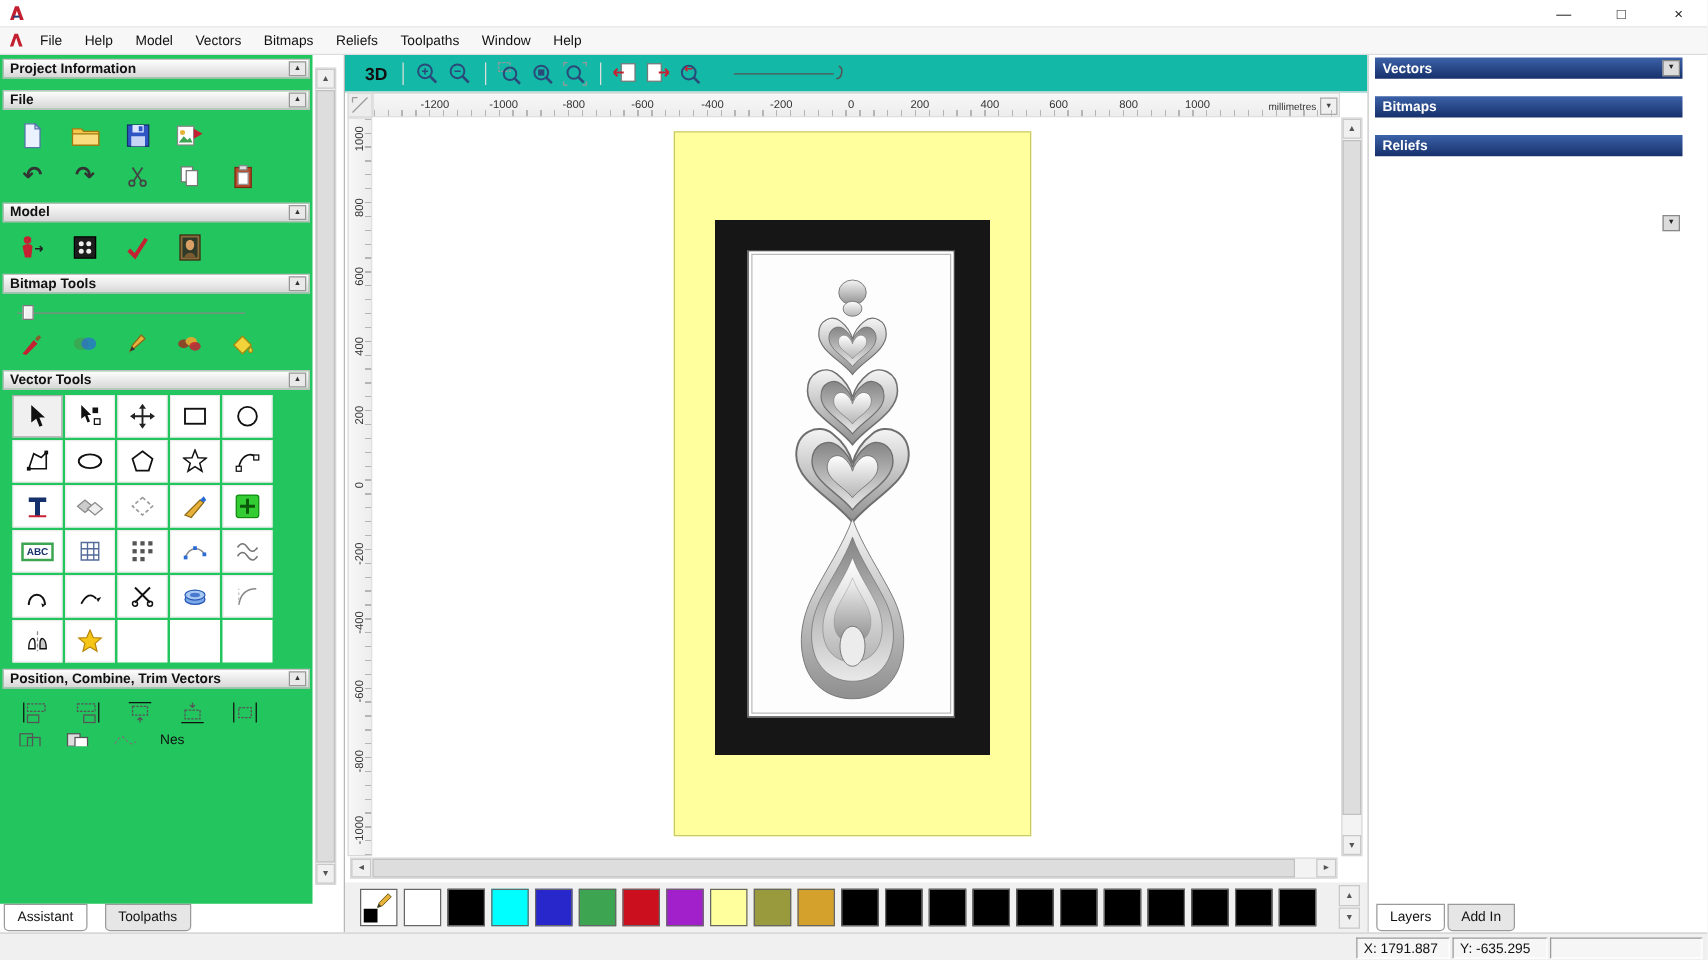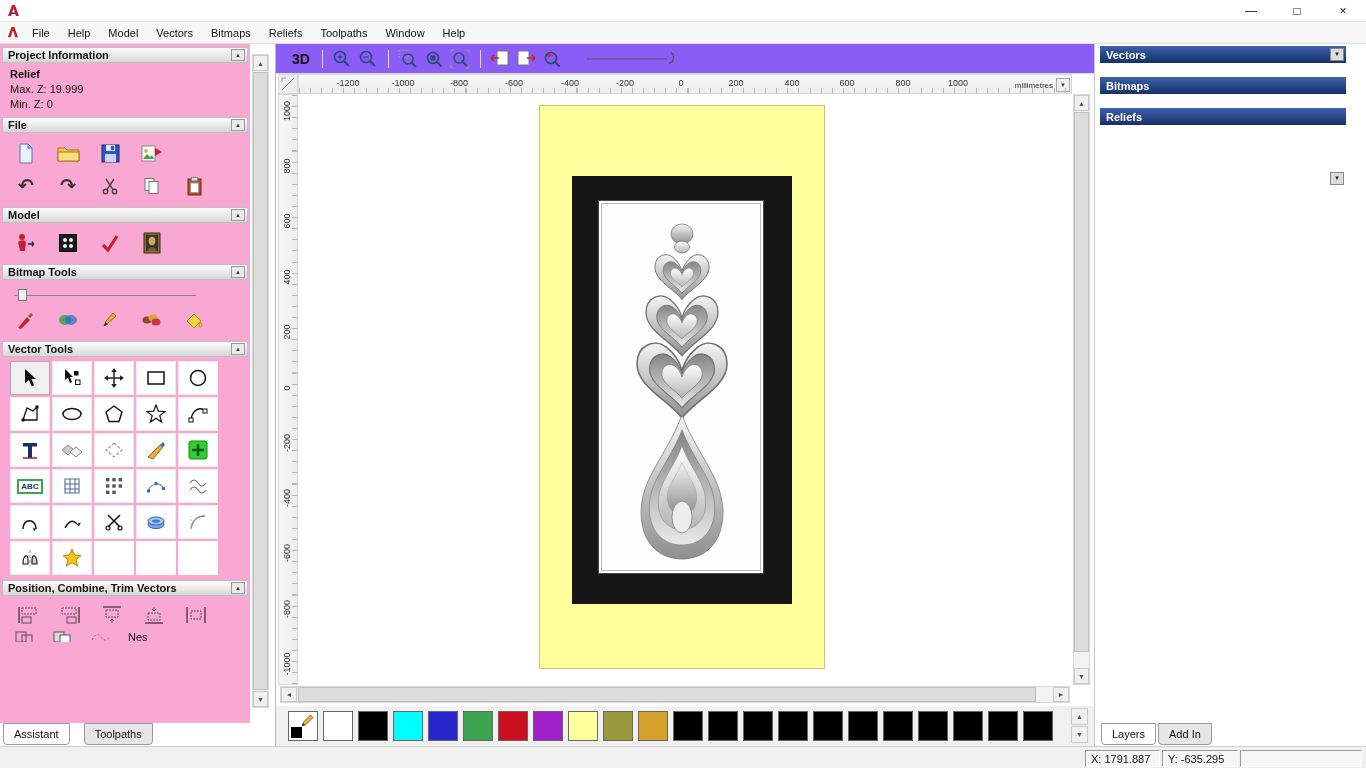--- a/index.html
+++ b/index.html
@@ -12,21 +12,21 @@
 .titlebar .title{margin-left:6px;font-size:12px;white-space:nowrap}
 .win-controls{position:absolute;right:0;top:0;height:22px;display:flex}
 .win-btn{width:46px;height:22px;display:flex;align-items:center;justify-content:center;font-size:12px;color:#222}
 
 .menubar{left:0;top:22px;width:1366px;height:22px;background:#f7f7f7;display:flex;align-items:center;border-bottom:1px solid #ddd;padding-left:6px;z-index:39}
 .menu-item{padding:3px 9px;white-space:nowrap}
 .mdi-controls{position:absolute;right:6px;top:25px;display:flex;gap:3px}
 .mdi-btn{width:17px;height:15px;border:1px solid #aaa;background:#f1f1f1;font-size:8px;display:flex;align-items:center;justify-content:center;color:#333}
 
 .left-panel{left:0;top:44px;width:276px;height:702px;background:#fff;border-right:1px solid #b8b8b8}
-.lp-content{position:absolute;left:0;top:0;width:250px;height:679px;overflow:hidden;background:#f9a8d4}
+.lp-content{position:absolute;left:0;top:0;width:250px;height:679px;overflow:hidden;background:#22c55e}
 .sec-hdr{position:relative;margin:3px 2px 0 2px;height:16px;background:linear-gradient(#fdfdfd,#d7d7d7);border:1px solid #c0c0c0;display:flex;align-items:center;padding:0 5px;font-weight:bold}
 .spin-btn{position:absolute;right:2px;top:1px;width:14px;height:12px;background:#e9e9e9;border:1px solid #999;font-size:6px;line-height:10px;text-align:center;color:#333}
 .proj-info{display:flex;padding:4px 10px 2px 10px}
 .proj-col{line-height:15px;white-space:nowrap}
 .proj-col.c1{width:112px}
 .bold{font-weight:bold}
 .icon-row{display:flex;align-items:center;gap:14px;padding:7px 12px 5px 12px}
 .icon-cell{width:28px;height:26px;display:flex;align-items:center;justify-content:center}
 .glyph18{font-size:19px;color:#333;line-height:18px;font-weight:bold}
 .brush-row{display:flex;align-items:center;padding:6px 10px 0 10px;font-style:italic}
@@ -41,21 +41,21 @@
 .pos-row2{display:flex;align-items:center;gap:16px;padding:4px 14px 0 14px;height:14px;overflow:hidden}
 .nes{font-size:11px;color:#111}
 .lp-scroll{position:absolute;left:252px;top:10px;width:17px;height:654px;background:#f3f3f3;border:1px solid #d8d8d8}
 .sb-btn{position:absolute;left:0;width:15px;height:16px;background:#f0f0f0;border:1px solid #c8c8c8;font-size:7px;display:flex;align-items:center;justify-content:center;color:#555}
 .lp-thumb{position:absolute;left:0;top:17px;width:15px;height:618px;background:#ddd;border:1px solid #c0c0c0}
 .side-tabs{position:absolute;left:3px;top:679px;display:flex;gap:14px}
 .s-tab{padding:4px 10px;border:1px solid #9a9a9a;border-radius:0 0 4px 4px;background:#e6e6e6}
 .s-tab.active{background:#fff}
 
 .center{left:276px;top:44px;width:818px;height:702px;background:#fff}
-.toolbar{position:absolute;left:0;top:0;width:818px;height:30px;background:#8b5cf6;border-bottom:1px solid #e2e2e2;display:flex;align-items:center;gap:3px;padding-left:12px}
+.toolbar{position:absolute;left:0;top:0;width:818px;height:30px;background:#14b8a6;border-bottom:1px solid #e2e2e2;display:flex;align-items:center;gap:3px;padding-left:12px}
 .tb-btn{height:24px;min-width:23px;display:flex;align-items:center;justify-content:center}
 .btn-3d{font-weight:bold;font-size:14px;color:#111;padding:0 4px}
 .tb-sep{width:1px;height:18px;background:#ddd;margin:0 5px}
 .h-ruler{position:absolute;left:22px;top:30px;width:774px;height:20px;background:linear-gradient(#f7f7f7,#ededed);border:1px solid #d8d8d8}
 .h-ruler::after{content:"";position:absolute;left:0;right:0;bottom:0;height:5px;background:repeating-linear-gradient(90deg,#b5b5b5 0 1px,transparent 1px 11.1px)}
 .htick{position:absolute;top:3px;transform:translateX(-50%);font-size:9px;color:#333}
 .units{position:absolute;right:18px;top:6px;font-size:8px;color:#333}
 .units-drop{position:absolute;right:1px;top:3px;width:14px;height:14px;border:1px solid #aaa;background:#f0f0f0;font-size:6px;display:flex;align-items:center;justify-content:center;color:#444}
 .ruler-corner{position:absolute;left:2px;top:30px;width:20px;height:20px;background:#ededed;border:1px solid #d8d8d8}
 .v-ruler{position:absolute;left:2px;top:50px;width:20px;height:591px;background:linear-gradient(90deg,#f7f7f7,#ededed);border:1px solid #d8d8d8}
@@ -128,25 +128,20 @@
 </div>
 
 <div class="left-panel abs">
   <div class="lp-content">
 
     <div class="sec-hdr">
       <span>Project Information</span>
       <div class="spin-btn">▲</div>
     </div>
     <div class="proj-info">
-      <div class="proj-col">
-        <div class="bold">Relief</div>
-        <div>Max. Z: 19.999</div>
-        <div>Min. Z: 0</div>
-      </div>
     </div>
 
     <div class="sec-hdr">
       <span>File</span>
       <div class="spin-btn">▲</div>
     </div>
     <div class="icon-row">
       <div class="icon-cell">
           <svg width="20" height="21" viewBox="0 0 20 21">
             <path d="M4 1h8l4 4v15H4z" fill="#eaf2ff" stroke="#5577aa"></path>

